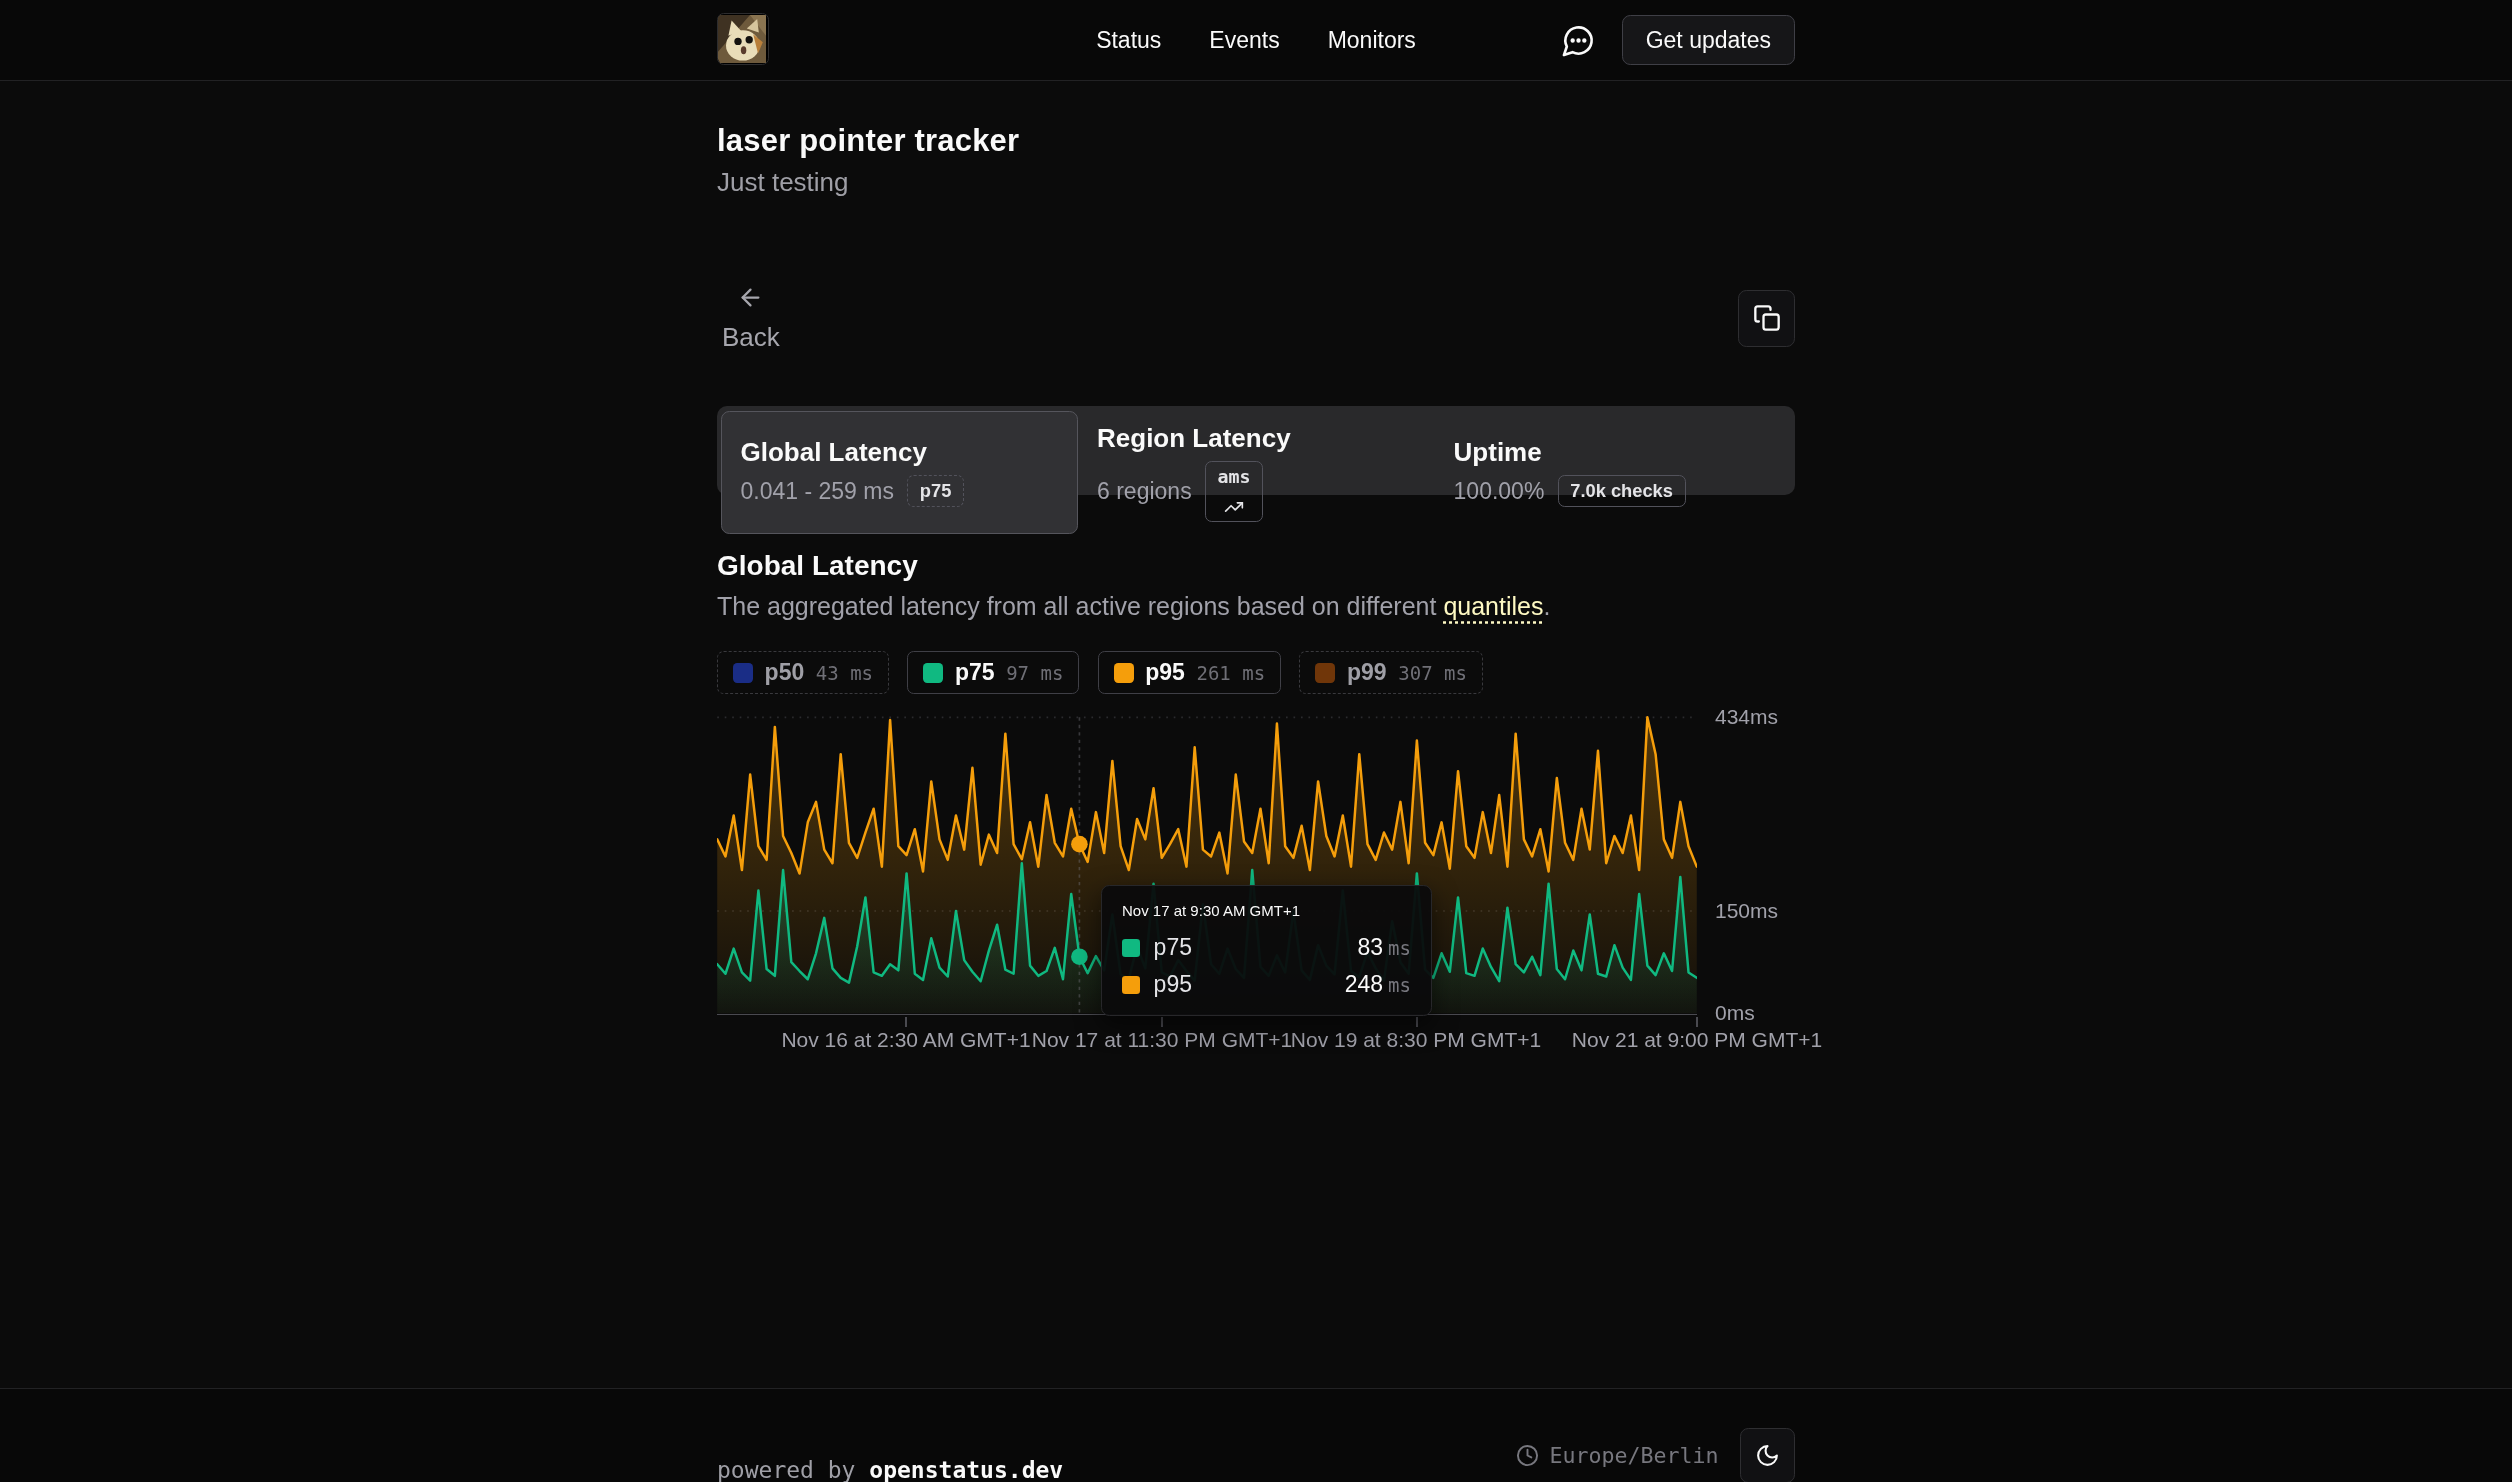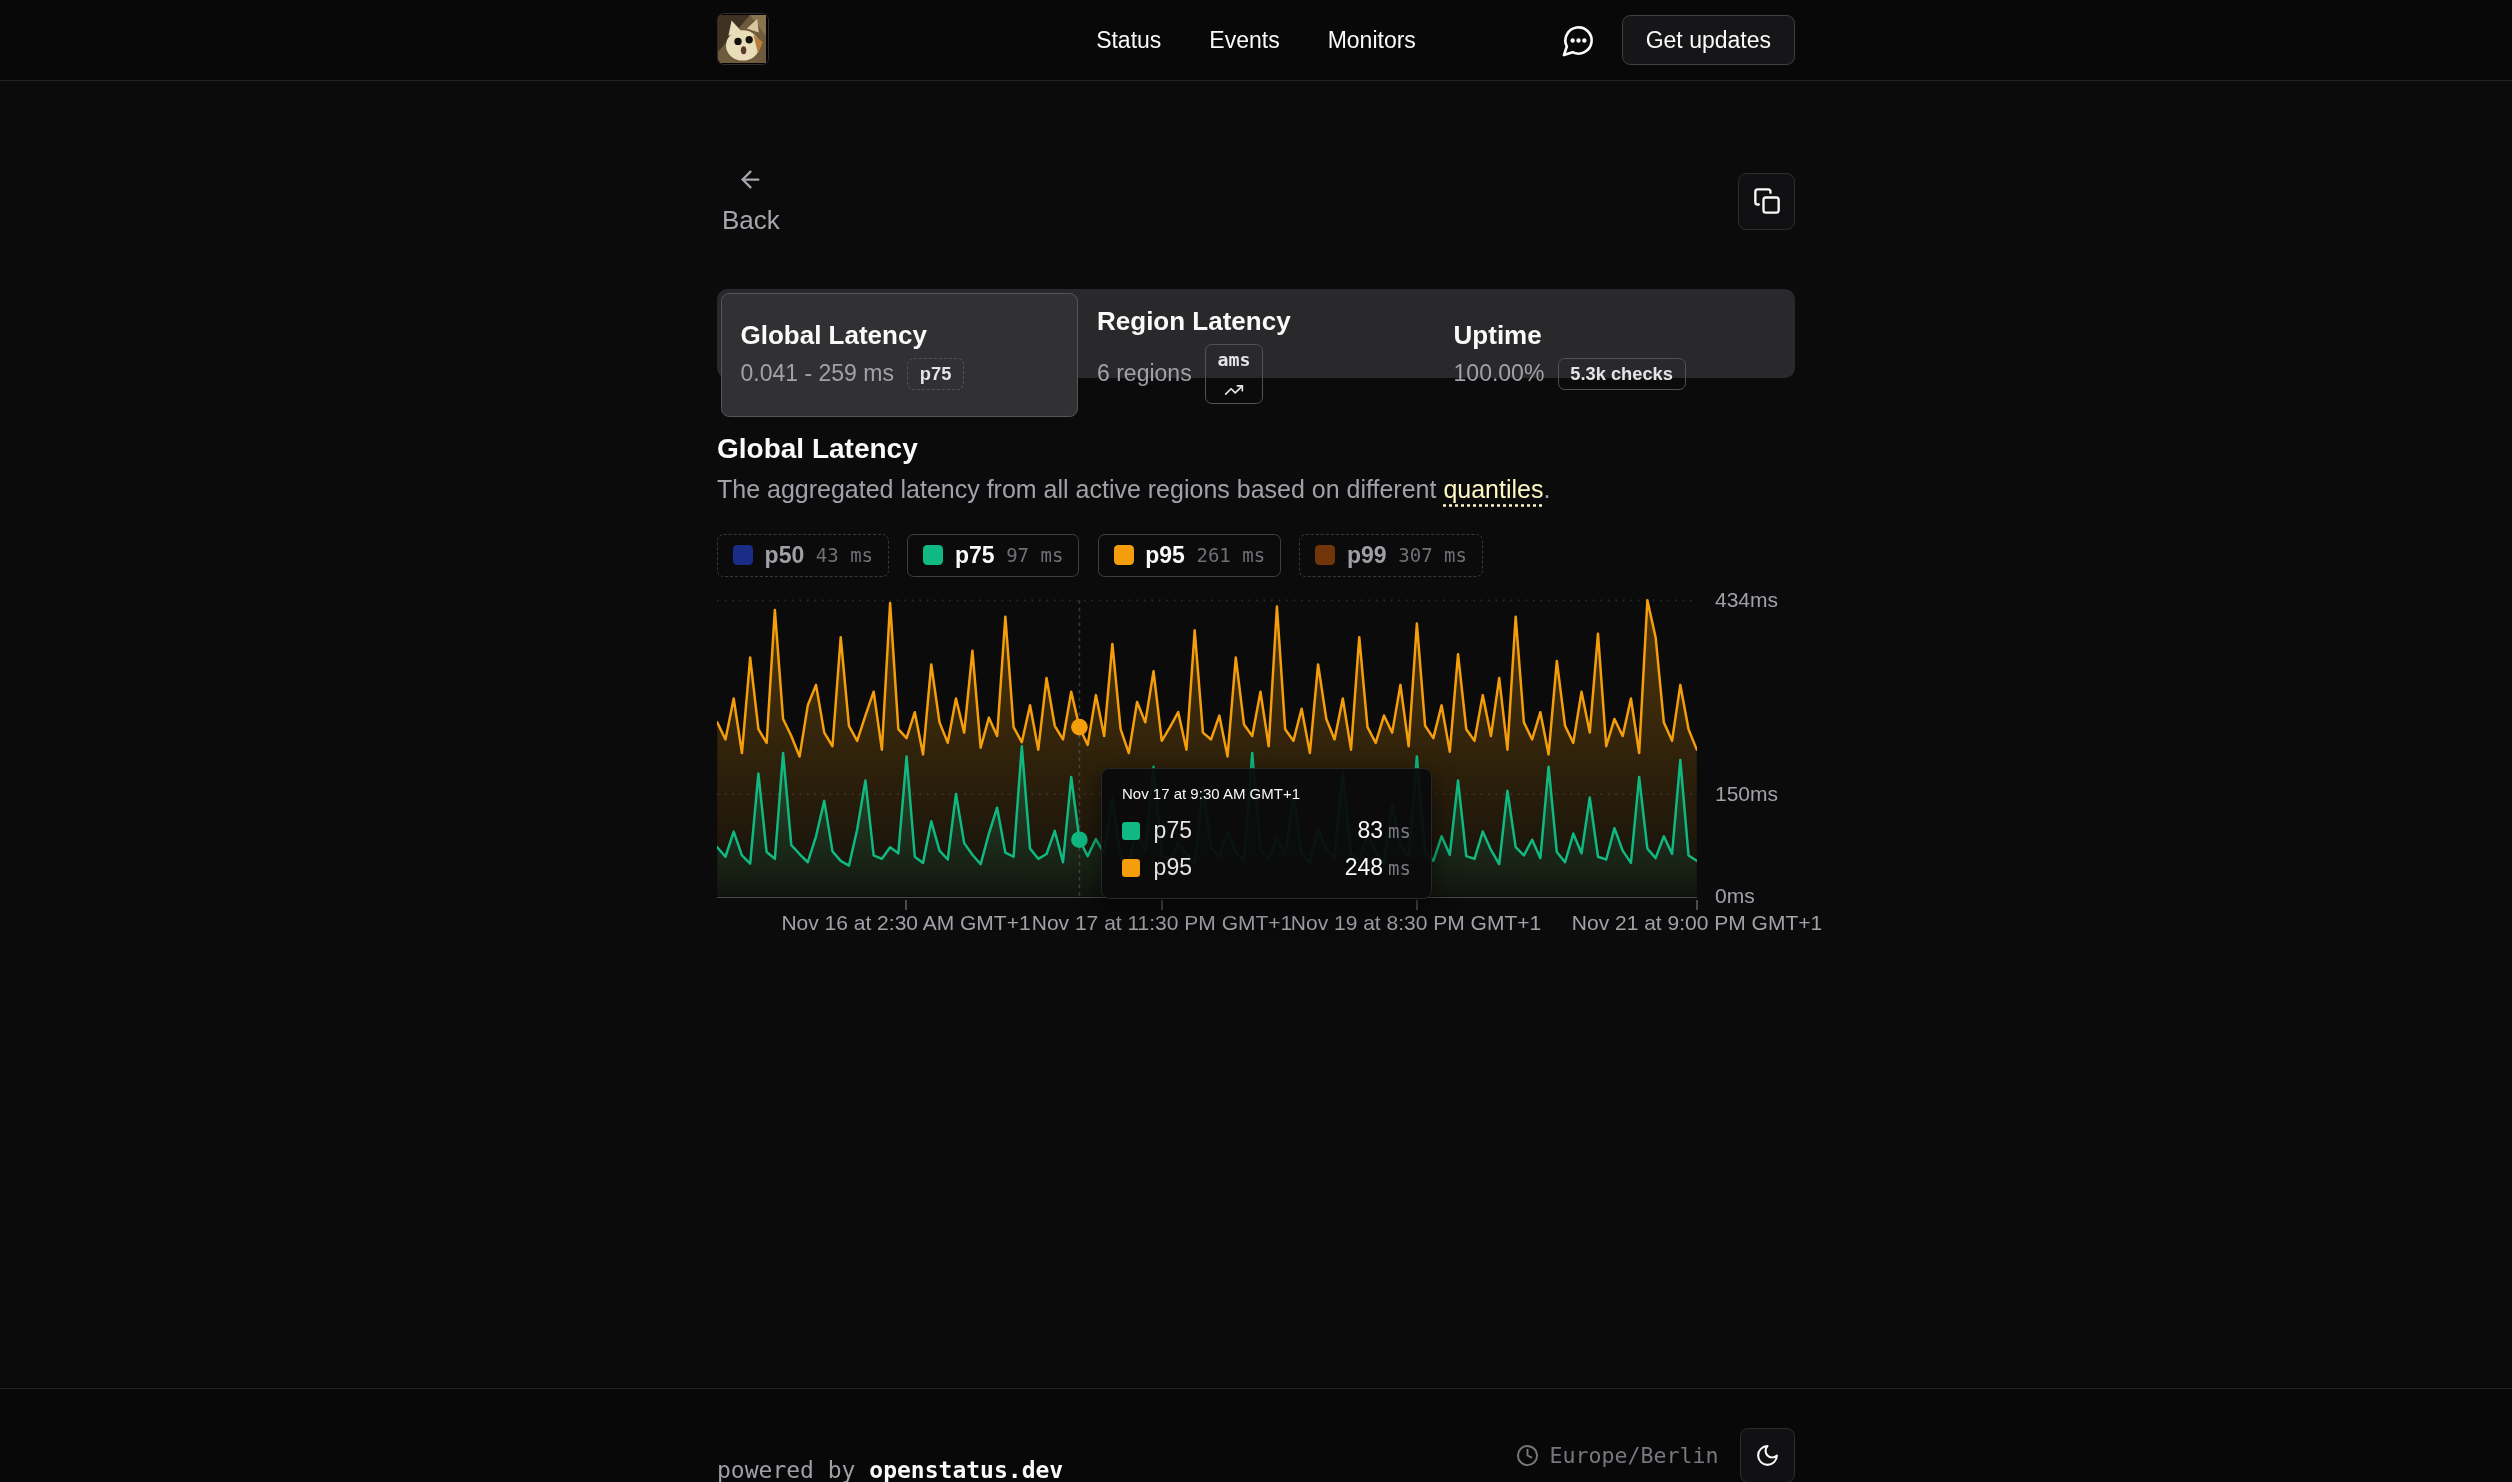--- a/index.html
+++ b/index.html
@@ -151,20 +151,24 @@
         </svg>
       </button>
       <button class="btn-outline">Get updates</button>
     </div>
   </div>
 </header>
 
 <main>
   <div class="container">
 
+    <div class="page-head">
+      <h1 class="page-title">laser pointer tracker</h1>
+      <div class="page-subtitle">Just testing</div>
+    </div>
 
     <div class="toolbar-row">
       <button class="back-btn">
         <svg width="27" height="27" viewBox="0 0 24 24" fill="none" stroke="currentColor" stroke-width="2" stroke-linecap="round" stroke-linejoin="round">
           <path d="M19 12H5"></path>
             <path d="m12 19-7-7 7-7"></path>
         </svg>
         <span>Back</span>
       </button>
       <button class="copy-btn">
@@ -193,21 +197,21 @@
               <polyline points="22 7 13.5 15.5 8.5 10.5 2 17"></polyline>
                 <polyline points="16 7 22 7 22 13"></polyline>
             </svg>
           </span>
         </span>
       </button>
       <button class="tab-cell">
         <span class="tab-title">Uptime</span>
         <span class="tab-sub">
           <span>100.00%</span>
-          <span class="badge solid">5.3k checks</span>
+          <span class="badge solid">7.0k checks</span>
         </span>
       </button>
     </div>
 
     <div class="section-head">
       <h2 class="section-title">Global Latency</h2>
       <p class="section-desc"><span>The aggregated latency from all active regions based on different </span><span class="desc-link">quantiles</span><span>.</span></p>
     </div>
 
     <div class="legend-row">

